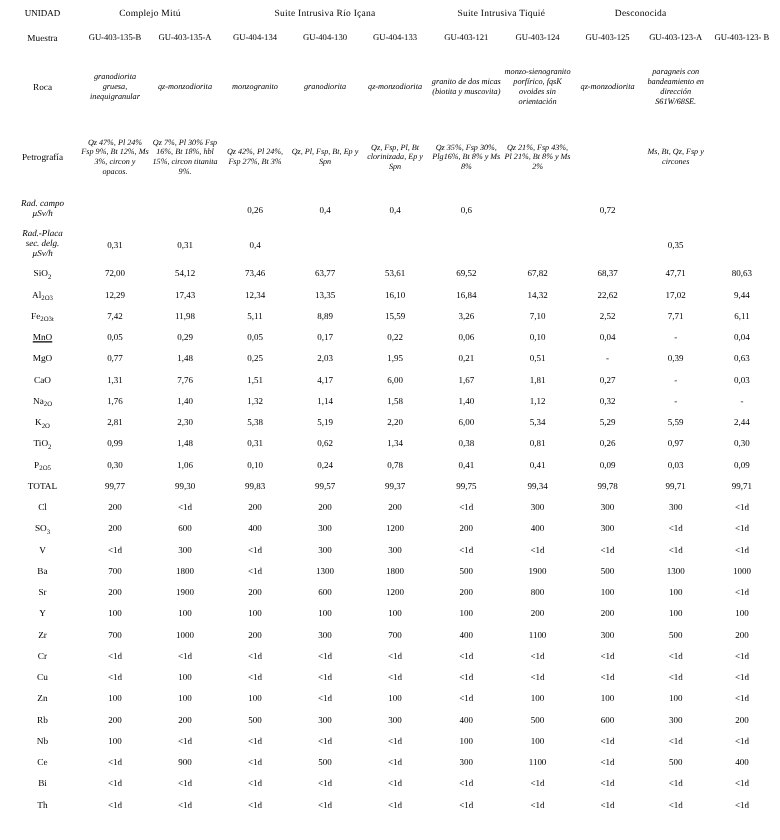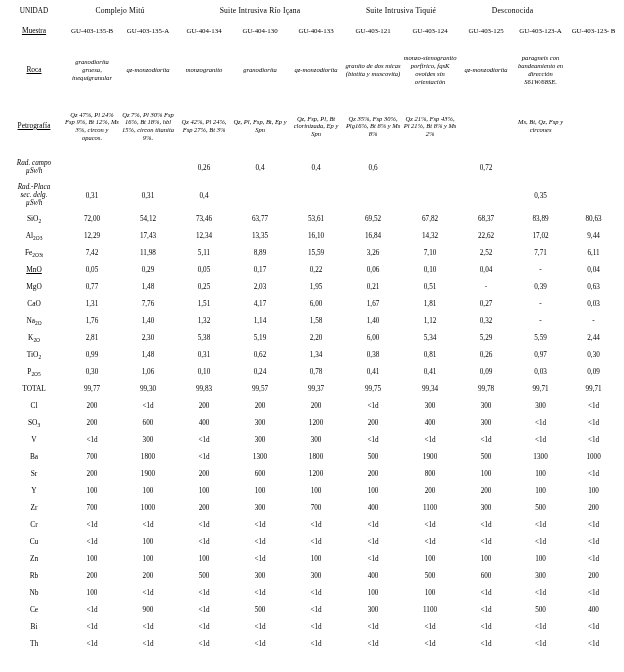--- a/index.html
+++ b/index.html
@@ -53,21 +53,20 @@
     margin-top: 28px;
   }
   .grp-underline {
     border-bottom: 0.7px solid #000;
   }
   .rowlabel {
     text-align: center;
     font-weight: bold;
     font-size: 7.4px;
     white-space: nowrap;
-    text-decoration: underline;
   }
   .rowlabel-ital {
     text-align: center;
     font-weight: bold;
     font-style: italic;
     font-size: 7.2px;
     line-height: 1.1;
   }
   .sample {
     font-weight: bold;
@@ -197,21 +196,21 @@
         <tr class="rule-top">
           <td class="oxide" style="height:15px;"><span>SiO</span><sub>2</sub></td>
           <td class="num">72,00</td>
           <td class="num">54,12</td>
           <td class="num">73,46</td>
           <td class="num">63,77</td>
           <td class="num">53,61</td>
           <td class="num">69,52</td>
           <td class="num">67,82</td>
           <td class="num">68,37</td>
-          <td class="num">83,89</td>
+          <td class="num">47,71</td>
           <td class="num">80,63</td>
         </tr>
         <tr>
           <td class="oxide" style="height:15px;"><span>Al</span><sub>2O3</sub></td>
           <td class="num">12,29</td>
           <td class="num">17,43</td>
           <td class="num">12,34</td>
           <td class="num">13,35</td>
           <td class="num">16,10</td>
           <td class="num">16,84</td>

